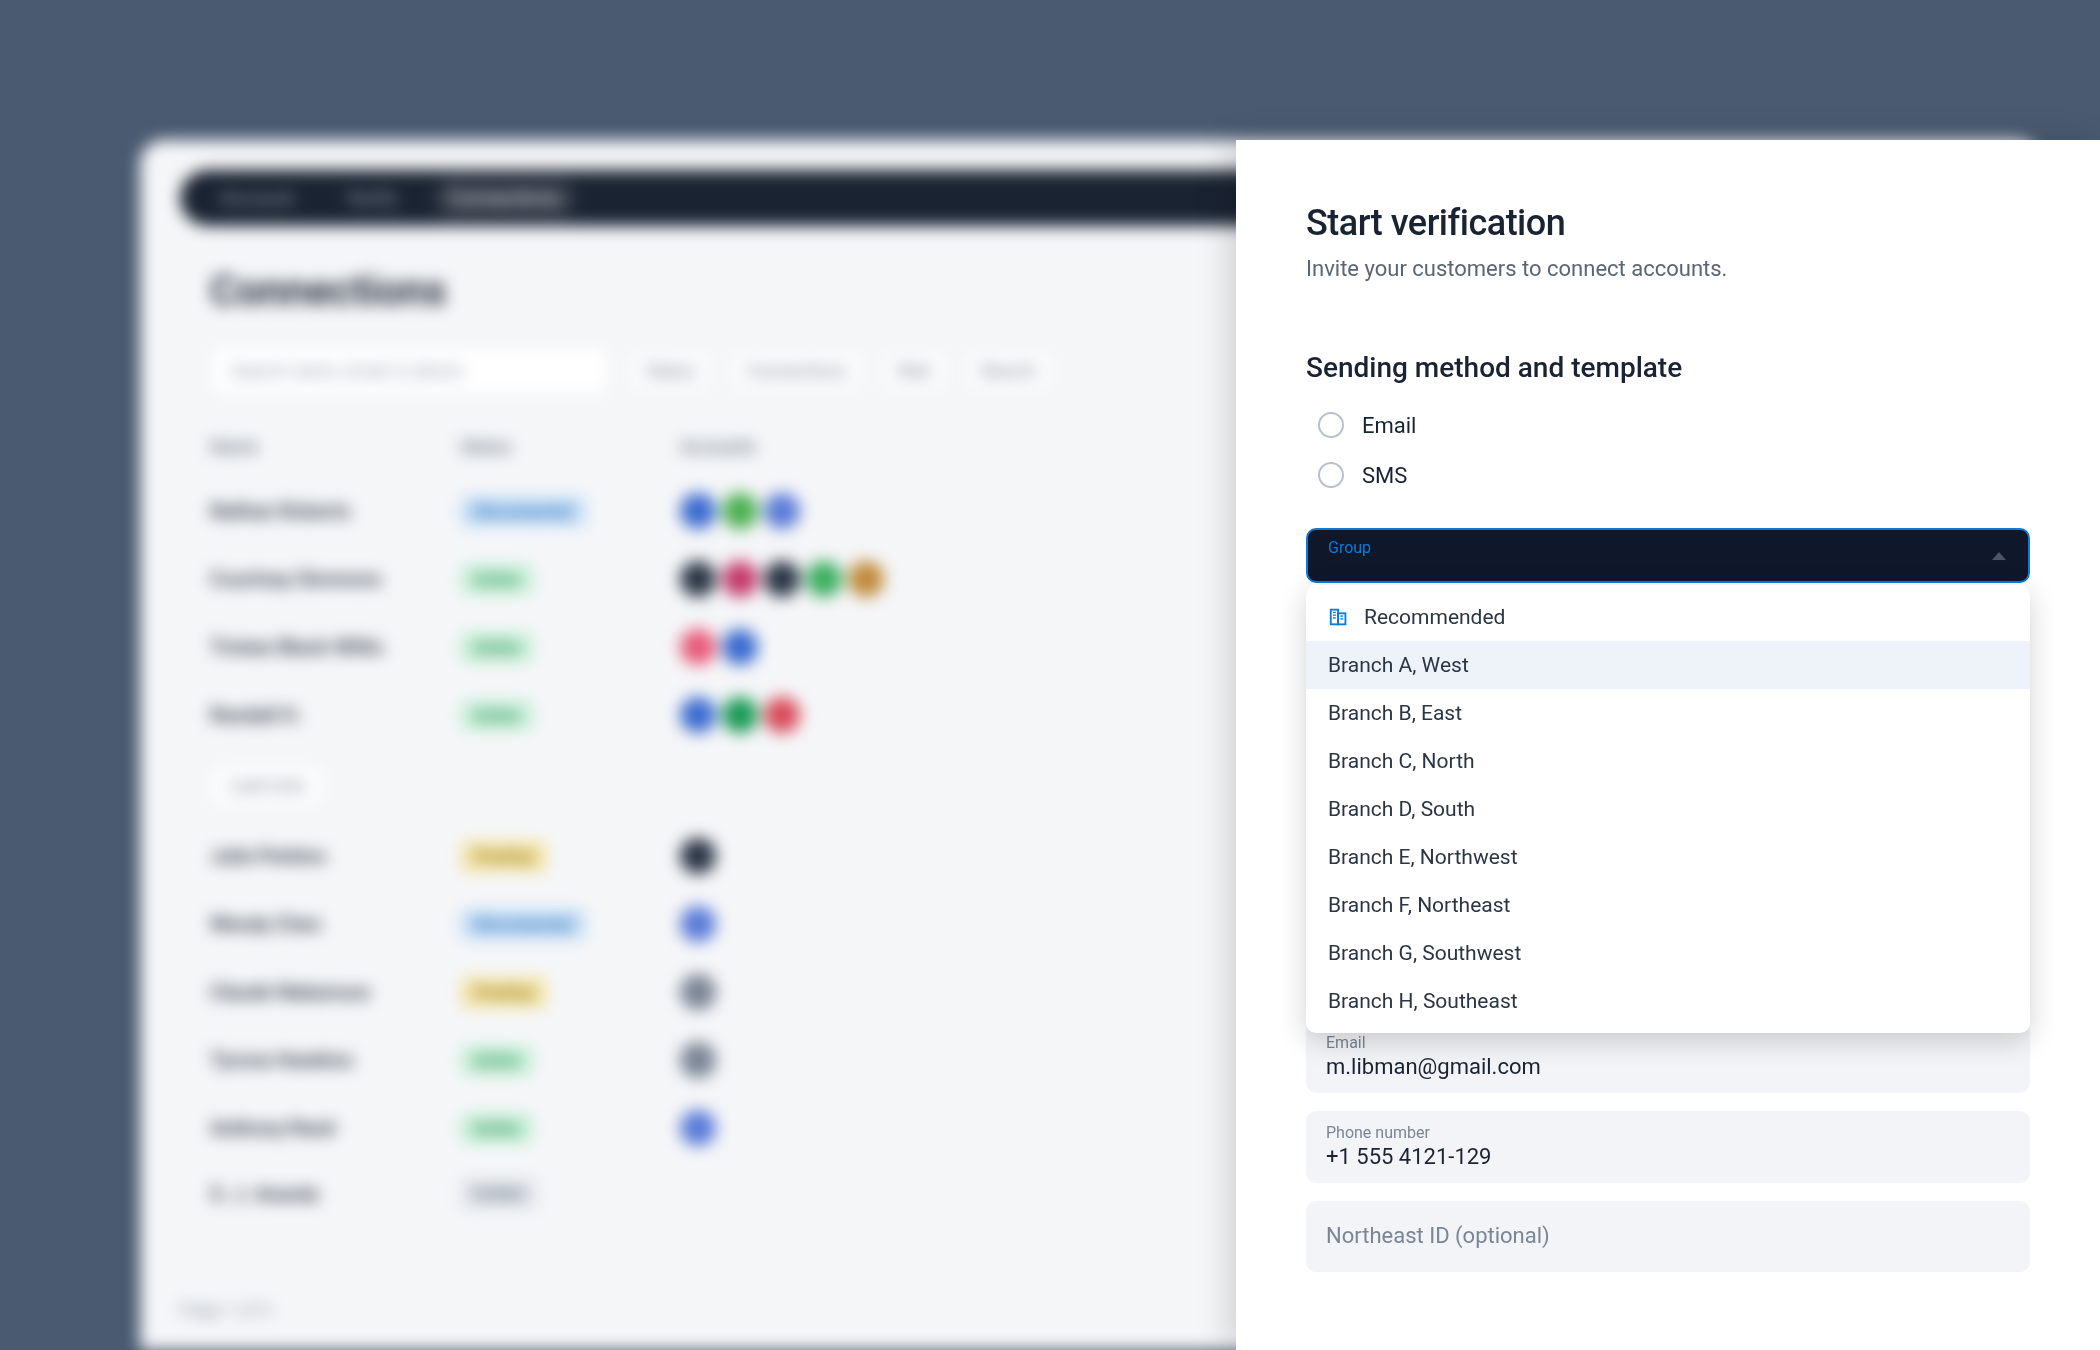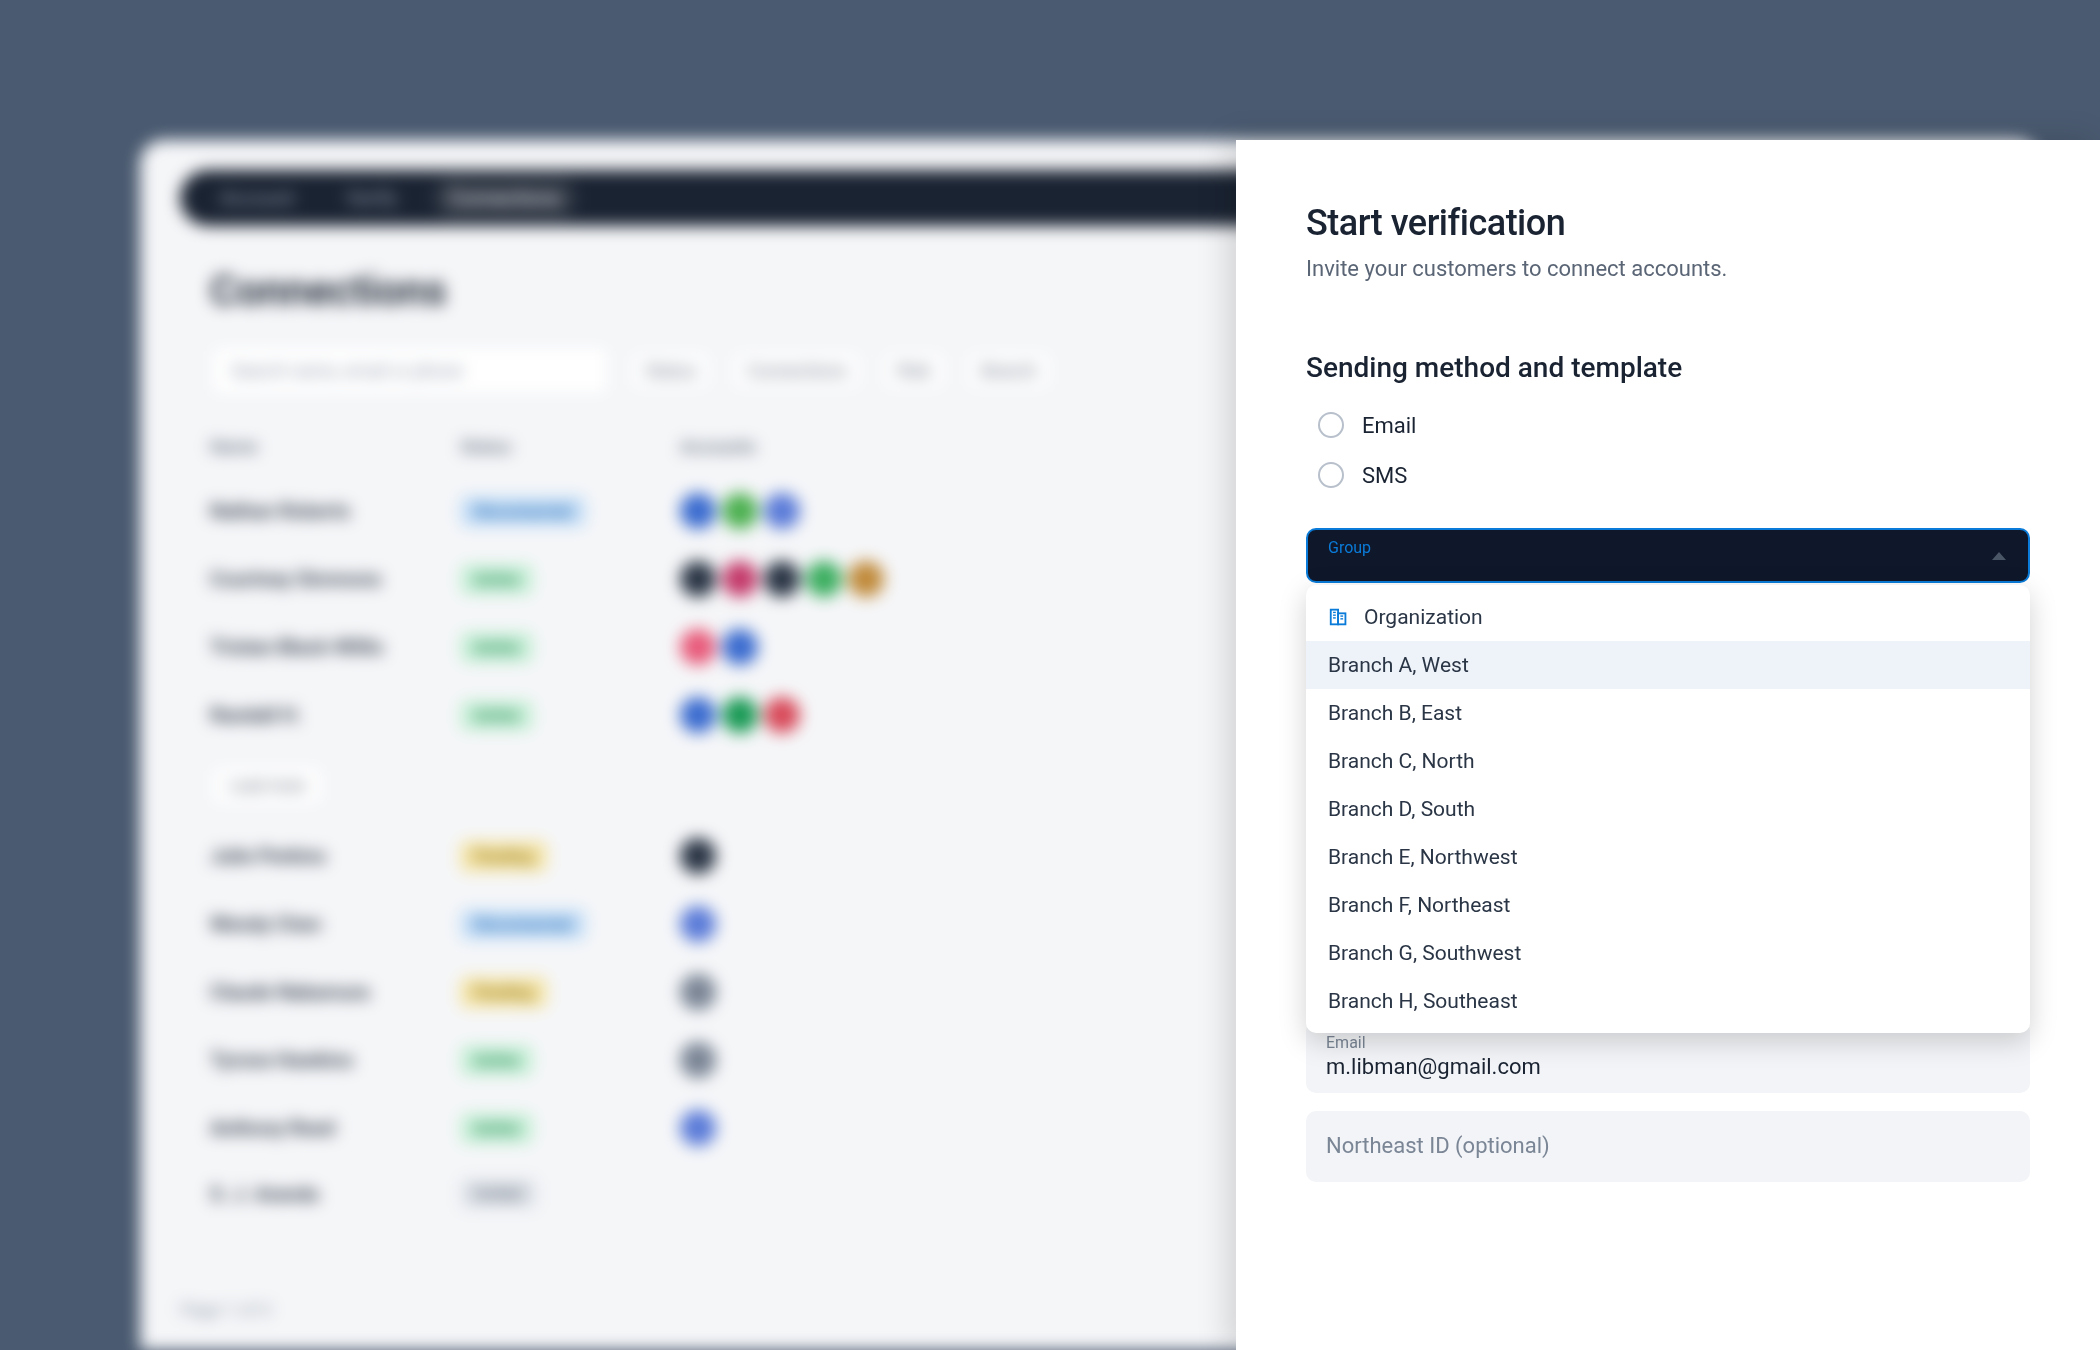--- a/index.html
+++ b/index.html
@@ -417,21 +417,21 @@
           <div class="dropdown-item">
             <svg width="22" height="22" viewBox="0 0 24 24" class="org-icon">
               <rect x="3" y="4" width="8" height="16" fill="none" stroke="currentColor" stroke-width="2"></rect>
               <rect x="11" y="8" width="8" height="12" fill="none" stroke="currentColor" stroke-width="2"></rect>
               <line x1="5.5" y1="7" x2="8.5" y2="7" stroke="currentColor" stroke-width="1.5"></line>
               <line x1="5.5" y1="10" x2="8.5" y2="10" stroke="currentColor" stroke-width="1.5"></line>
               <line x1="5.5" y1="13" x2="8.5" y2="13" stroke="currentColor" stroke-width="1.5"></line>
               <line x1="13.5" y1="11" x2="16.5" y2="11" stroke="currentColor" stroke-width="1.5"></line>
               <line x1="13.5" y1="14" x2="16.5" y2="14" stroke="currentColor" stroke-width="1.5"></line>
             </svg>
-            <span>Organization</span>
+            <span>Recommended</span>
           </div>
           <div class="dropdown-item highlighted">
             <span>Branch A, West</span>
           </div>
           <div class="dropdown-item">
             <span>Branch B, East</span>
           </div>
           <div class="dropdown-item">
             <span>Branch C, North</span>
           </div>
@@ -453,18 +453,22 @@
         </div>
     </div>
 
     <div style="height: 420px;"></div>
 
     <div class="field">
       <div class="field-label">Email</div>
       <div class="field-value">m.libman@gmail.com</div>
     </div>
 
+    <div class="field">
+      <div class="field-label">Phone number</div>
+      <div class="field-value">+1 555 4121-129</div>
+    </div>
 
     <div class="field">
       <div class="field-placeholder">Northeast ID (optional)</div>
     </div>
   </div>
 </div>
 
 </body></html>

